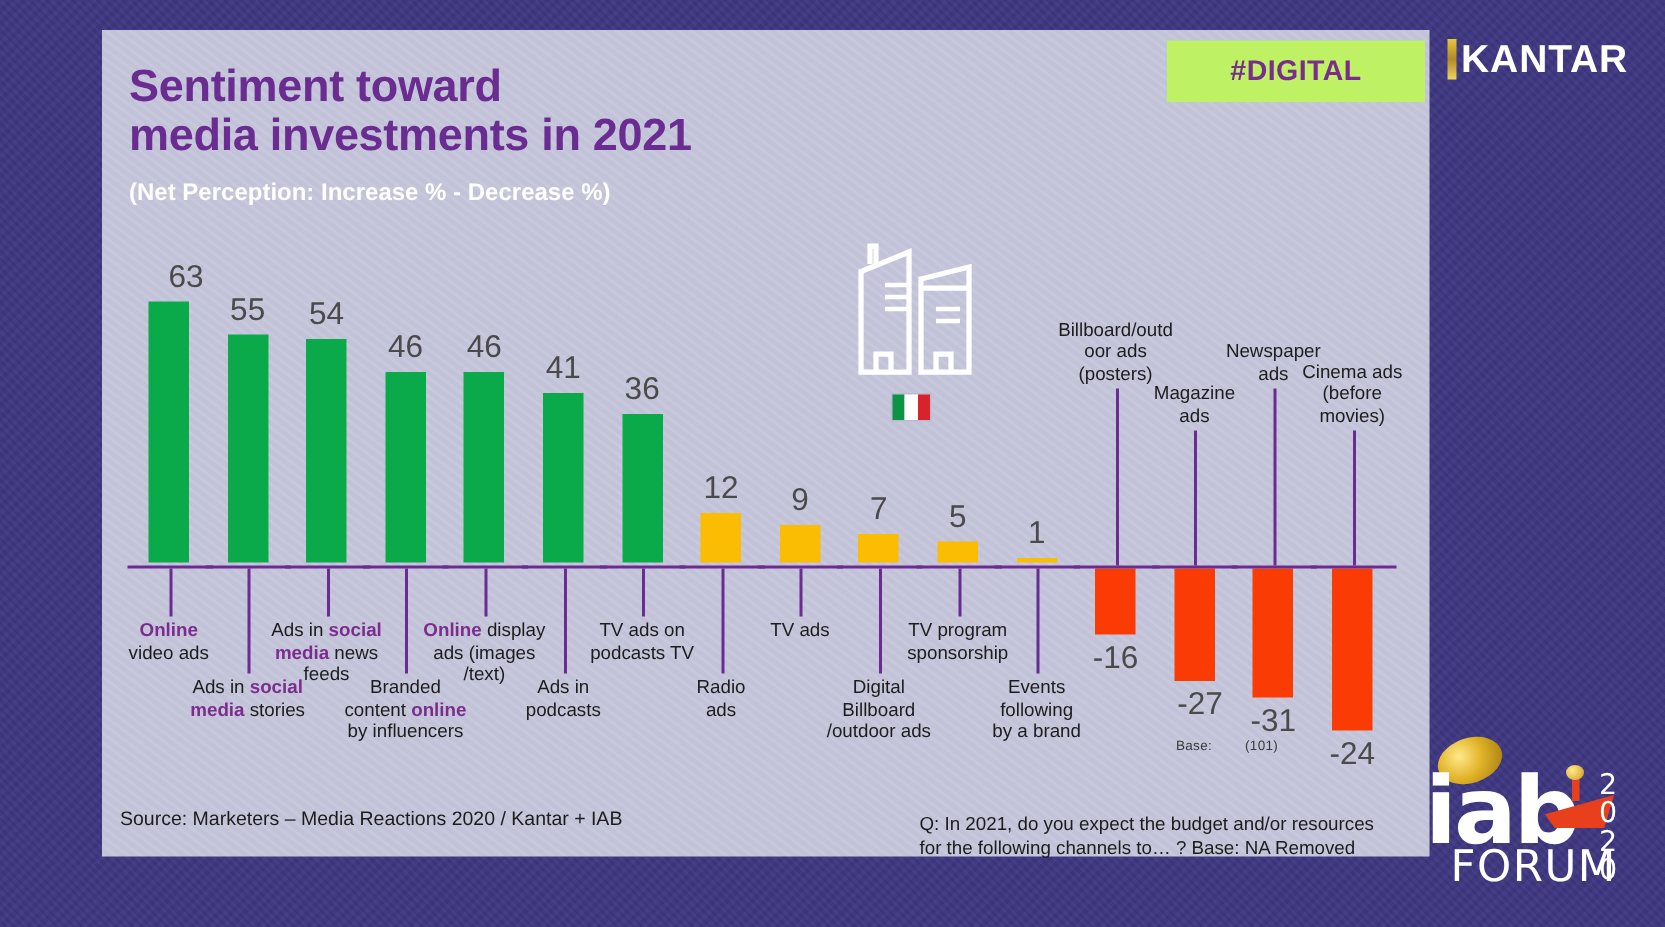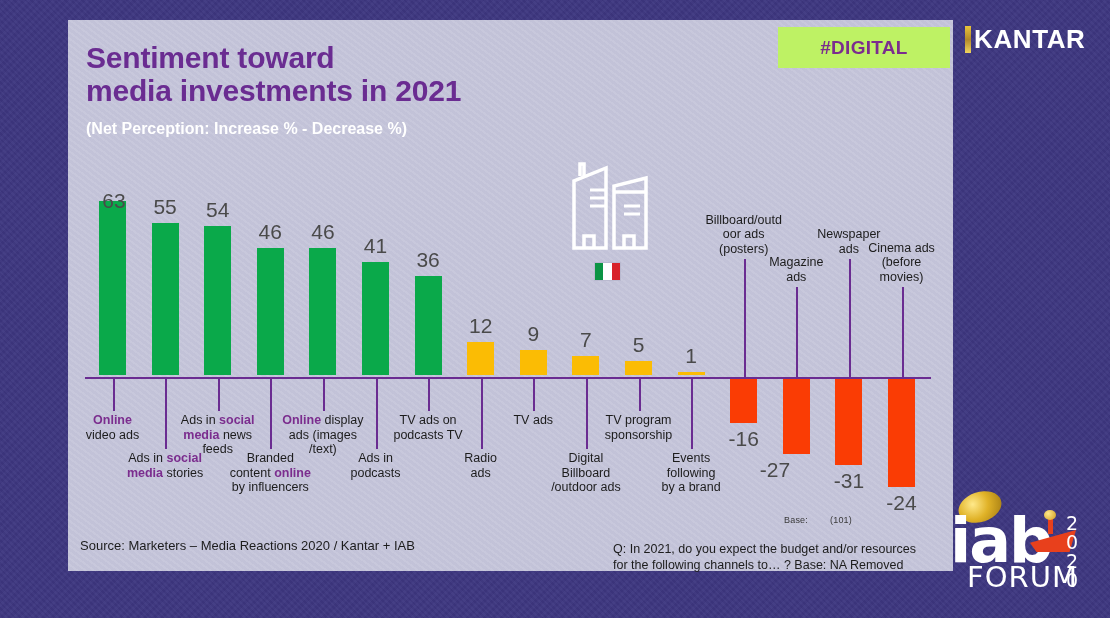--- a/index.html
+++ b/index.html
@@ -122,21 +122,21 @@
   .flag .g { background: #0b9444; }
   .flag .w { background: #ffffff; }
   .flag .r { background: #d8232a; }
 
   
   .source {
     position: absolute; left: 12px; top: 518px;
     font-size: 13px; color: #1c1c1c;
   }
   .base-row {
-    position: absolute; left: 716px; top: 495px;
+    position: absolute; left: 716px; top: 472px;
     font-size: 9px; color: #3a3a3a; letter-spacing: .2px;
   }
   .base-row span { margin-right: 22px; }
   .qnote {
     position: absolute; left: 545px; top: 521px;
     font-size: 12.5px; line-height: 16px; color: #1c1c1c;
   }
 
   
   .iab {
@@ -210,21 +210,21 @@
     </svg>
   </div>
   <div class="flag">
     <i class="g"></i>
       <i class="w"></i>
       <i class="r"></i>
   </div>
 
   <div class="chart" id="chart">
       <div class="bar pos" style="left: 31px; width: 27px; height: 173.88px; top: 181.12px;"></div>
-      <div class="val" style="left: 11px; top: 153.12px; margin-top: 16px;">63</div>
+      <div class="val" style="left: 21px; top: 153.12px;">63</div>
       <div class="tick" style="left: 16.5px; top: 357px;"></div>
       <div class="leader" style="left: 44.5px; top: 359px; height: 32px;"></div>
       <div class="cat" style="left: -8.5px; top: 393px;">
         <div><b>Online</b></div>
         <div>video ads</div>
       </div>
       <div class="bar pos" style="left: 83.6px; width: 27px; height: 151.8px; top: 203.2px;"></div>
       <div class="val" style="left: 62.1px; top: 175.2px;">55</div>
       <div class="tick" style="left: 69.1px; top: 357px;"></div>
       <div class="leader" style="left: 97.1px; top: 359px; height: 70px;"></div>
@@ -319,21 +319,21 @@
       <div class="bar neg" style="left: 662.2px; width: 27px; height: 44.16px; top: 359px;"></div>
       <div class="val" style="left: 640.7px; top: 407.16px;">-16</div>
       <div class="tick" style="left: 647.7px; top: 357px;"></div>
       <div class="leader" style="left: 675.7px; top: 239px; height: 118px;"></div>
       <div class="cat" style="left: 622.7px; top: 192.5px;">
         <div>Billboard/outd</div>
         <div>oor ads</div>
         <div>(posters)</div>
       </div>
       <div class="bar neg" style="left: 714.8px; width: 27px; height: 74.52px; top: 359px;"></div>
-      <div class="val" style="left: 672px; top: 437.52px;">-27</div>
+      <div class="val" style="left: 697px; top: 437.52px;">-27</div>
       <div class="tick" style="left: 700.3px; top: 357px;"></div>
       <div class="leader" style="left: 728.3px; top: 267px; height: 90px;"></div>
       <div class="cat" style="left: 675.3px; top: 235px;">
         <div>Magazine</div>
         <div>ads</div>
       </div>
       <div class="bar neg" style="left: 767.4px; width: 27px; height: 85.56px; top: 359px;"></div>
       <div class="val" style="left: 745.9px; top: 448.56px;">-31</div>
       <div class="tick" style="left: 752.9px; top: 357px;"></div>
       <div class="leader" style="left: 780.9px; top: 239px; height: 118px;"></div>

